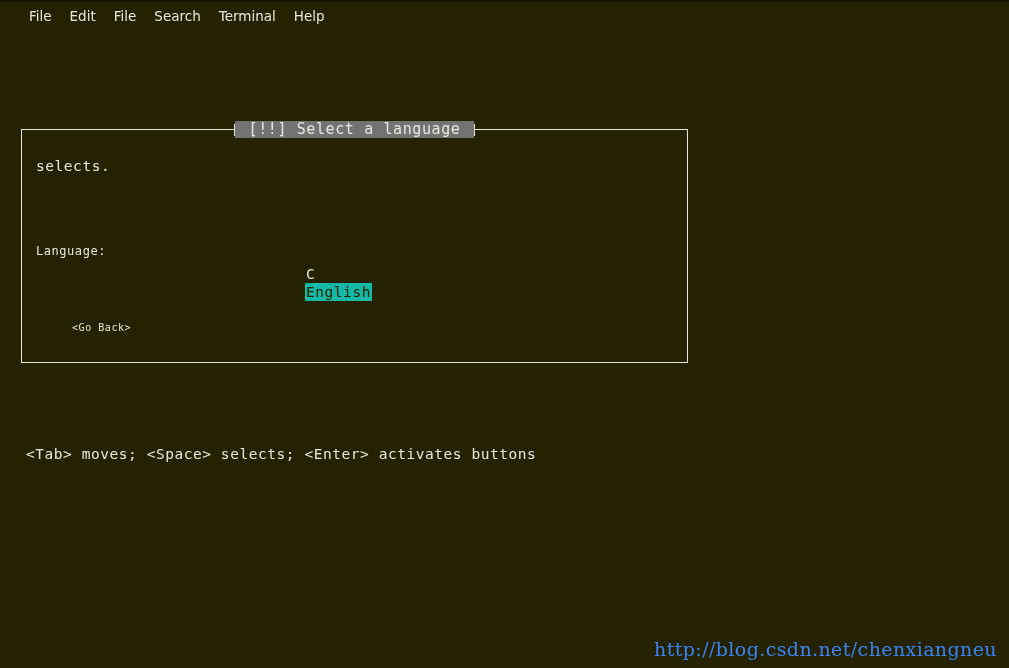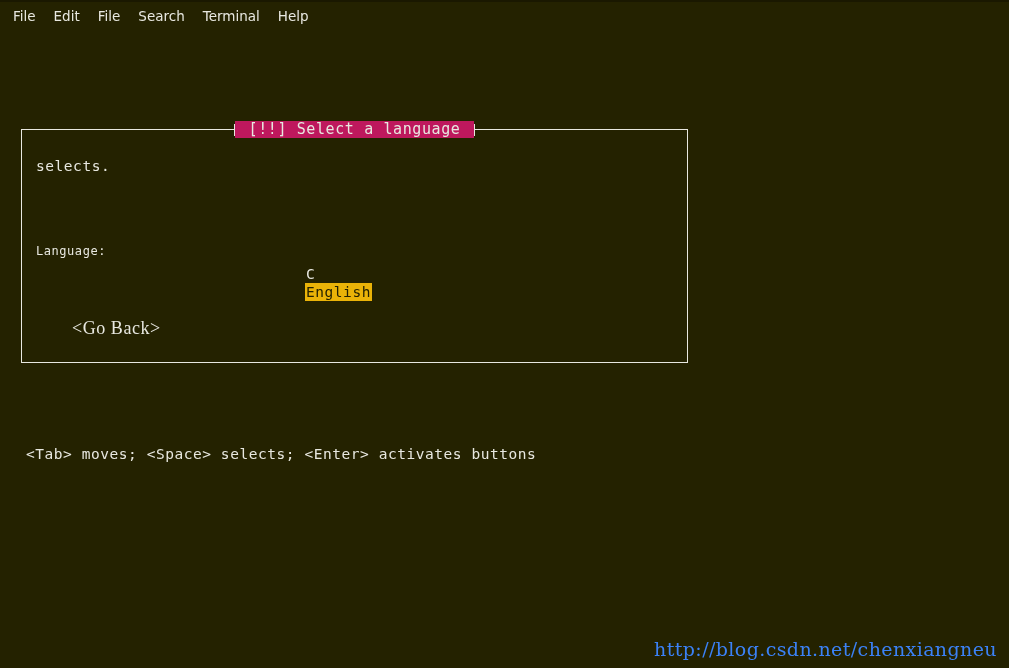--- a/index.html
+++ b/index.html
@@ -24,21 +24,21 @@
     background: #1a1800;
   }
 
   
   .menubar {
     position: absolute;
     left: 0; top: 2px;
     width: 1009px; height: 28px;
     display: flex;
     align-items: center;
-    padding-left: 4px;
+    padding-left: 20px;
     box-sizing: border-box;
   }
   .menu-item {
     font-family: "DejaVu Sans", "Liberation Sans", sans-serif;
     font-size: 13.5px;
     color: #e8e8e0;
     padding: 0 9px;
     line-height: 28px;
     white-space: nowrap;
     cursor: default;
@@ -81,21 +81,21 @@
     background: #e8e8e0;
   }
   .title-rule.left::after  { right: 0; }
   .title-rule.right::after { left: 0; }
   .dialog-title {
     flex: 0 0 auto;
     padding: 0 14px;
     font-size: 15px;
     letter-spacing: 0.6px;
     color: #e8e8e0;
-    background: #be185d;
+    background: #737373;
     white-space: nowrap;
     line-height: 17px;
   }
 
   
   .dialog-body {
     position: absolute;
     left: 36px;
     top: 157px;
     width: 640px;
@@ -126,37 +126,36 @@
   .lang-option {
     font-size: 14.5px;
     line-height: 18.2px;
     letter-spacing: 0.55px;
     color: #e8e8e0;
     white-space: pre;
     display: inline-block;
     padding: 0 1px;
   }
   .lang-option.selected {
-    background: #eab308;
+    background: #14b8a6;
     color: #242200;
   }
   .lang-row { line-height: 18.2px; }
 
   
   .go-back {
     position: absolute;
     left: 71px;
     top: 319px;
-    font-size: 18px;
+    font-size: 10px;
     line-height: 18.2px;
     letter-spacing: 0.55px;
     color: #e8e8e0;
     white-space: pre;
     padding: 0 1px;
-    font-family: Liberation Serif, serif;
   }
 
   
   .footer-hint {
     position: absolute;
     left: 0;
     top: 445px;
     font-size: 14.5px;
     line-height: 18.2px;
     letter-spacing: 0.55px;

